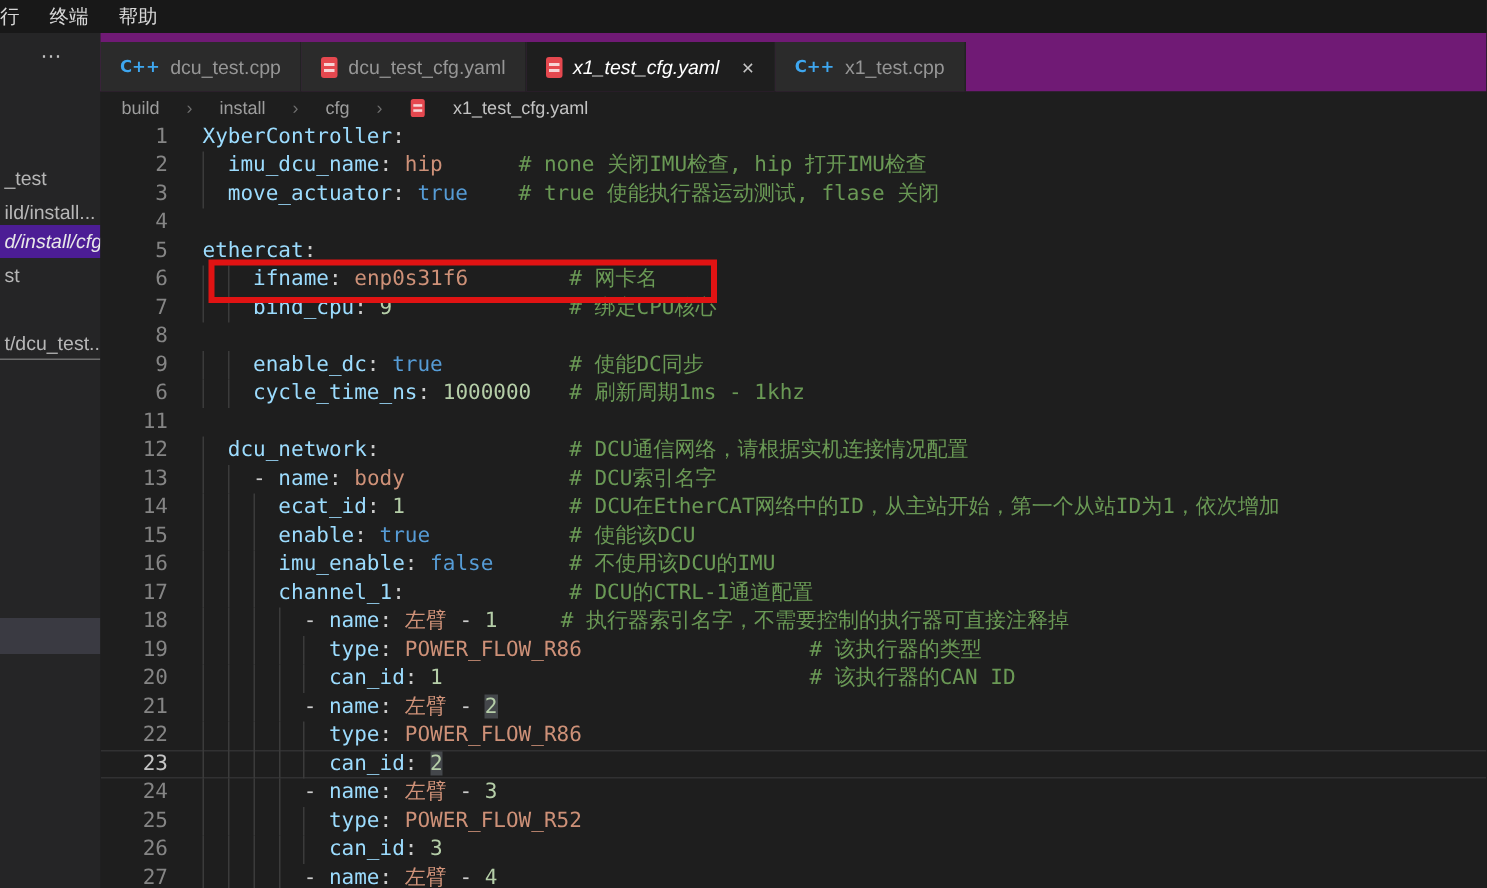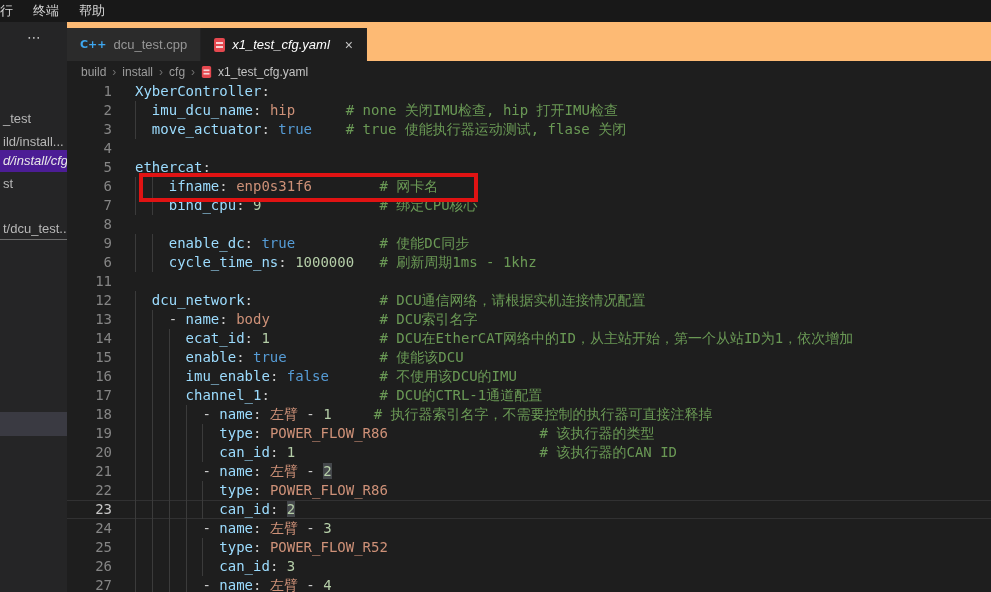--- a/index.html
+++ b/index.html
@@ -15,39 +15,39 @@
   
   #sidebar { position:absolute; left:0; top:22px; width:67px; bottom:0; background:#252526; overflow:hidden; }
   #sidebar-more { position:absolute; left:27px; top:7px; color:#c0c0c0; font-size:14px; letter-spacing:1px; }
   .side-item { position:absolute; left:0; width:100%; height:22px; line-height:22px; padding-left:3px;
                font-size:13px; color:#b7b7b7; white-space:nowrap; overflow:hidden; }
   .side-item.selected { background:#4c1d95; color:#e8e8e8; font-style:italic; }
   .side-item.underlined { border-bottom:1px solid #6e6e6e; }
   #sidebar-selection-bar { position:absolute; left:0; width:100%; height:24px; background:#3a3a42; }
 
   
-  #tabbar { position:absolute; left:67px; top:22px; right:0; height:39px; background:#fdba74;
+  #tabbar { position:absolute; left:67px; top:22px; right:0; height:39px; background:#701a75;
             display:flex; align-items:flex-end; }
   .tab { height:33px; display:flex; align-items:center; gap:7px; padding:0 13px;
          background:#2b2b2b; color:#969696; font-size:13px; border-right:1px solid #222223;
          white-space:nowrap; cursor:default; }
   .tab.active { background:#1e1e1e; color:#ffffff; }
   .tab.active .tab-label { font-style:italic; }
   .tab-close { margin-left:8px; color:#c5c5c5; font-size:14px; line-height:1; }
 
   .icon-yaml { display:inline-block; width:11px; height:14px; background:#e5484f; border-radius:2px; position:relative; flex:none; }
   .icon-yaml::after { content:""; position:absolute; left:2px; right:2px; top:4px; height:2px;
                       background:#f7d4d6; box-shadow:0 4px 0 #f7d4d6; }
   .icon-cpp { display:inline-block; color:#3ea7f0; font-weight:bold; font-size:11px; flex:none;
               font-family:"DejaVu Sans",sans-serif; }
   .icon-cpp::after { content:"C++"; }
 
   
   #breadcrumb { position:absolute; left:67px; top:61px; right:0; height:21px; background:#1e1e1e;
-                display:flex; align-items:center; gap:6px; padding-left:14px; font-size:12px; color:#9d9d9d; }
+                display:flex; align-items:center; gap:18px; padding-left:14px; font-size:12px; color:#9d9d9d; }
   .crumb-sep { color:#6f6f6f; font-size:12px; }
   #breadcrumb .icon-yaml { transform:scale(.85); }
   .crumb-file { color:#c3c3c3; }
 
   
   #editor { position:absolute; left:67px; top:82px; right:0; bottom:0; background:#1e1e1e;
             font-family:"DejaVu Sans Mono","Liberation Mono",monospace; font-size:14px; overflow:hidden; }
   .row { position:relative; height:19px; line-height:19px; display:flex; white-space:pre; }
   .row.current { box-shadow: inset 0 1px 0 #313132, inset 0 -1px 0 #313132; }
   .ln { width:45px; flex:none; text-align:right; color:#858585; }
@@ -82,24 +82,32 @@
     <div class="side-item selected" style="top: 128px;">d/install/cfg</div>
     <div class="side-item" style="top: 151px;">st</div>
     <div class="side-item underlined" style="top: 196px;">t/dcu_test...</div>
   </div>
 
 <div id="tabbar">
     <div class="tab">
       <span class="icon-cpp"></span>
       <span class="tab-label">dcu_test.cpp</span>
     </div>
+    <div class="tab">
+      <span class="icon-yaml"></span>
+      <span class="tab-label">dcu_test_cfg.yaml</span>
+    </div>
     <div class="tab active">
       <span class="icon-yaml"></span>
       <span class="tab-label">x1_test_cfg.yaml</span>
       <span class="tab-close">×</span>
+    </div>
+    <div class="tab">
+      <span class="icon-cpp"></span>
+      <span class="tab-label">x1_test.cpp</span>
     </div>
   </div>
 
 <div id="breadcrumb">
     <span class="crumb">build</span>
     <span class="crumb-sep">›</span>
     <span class="crumb">install</span>
     <span class="crumb-sep">›</span>
     <span class="crumb">cfg</span>
     <span class="crumb-sep">›</span>

